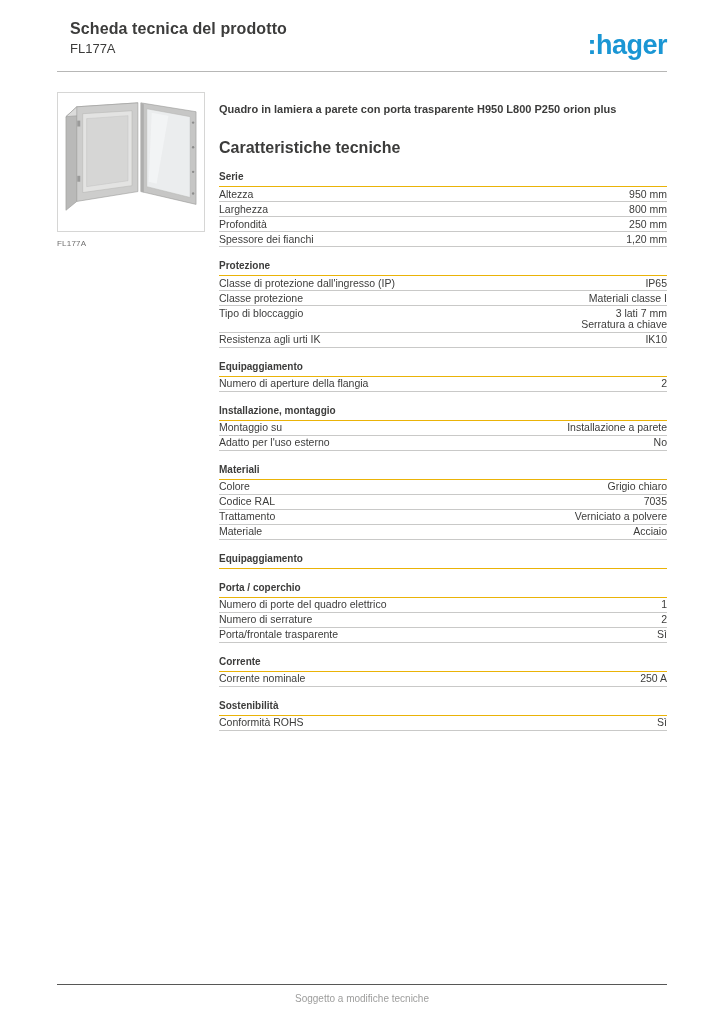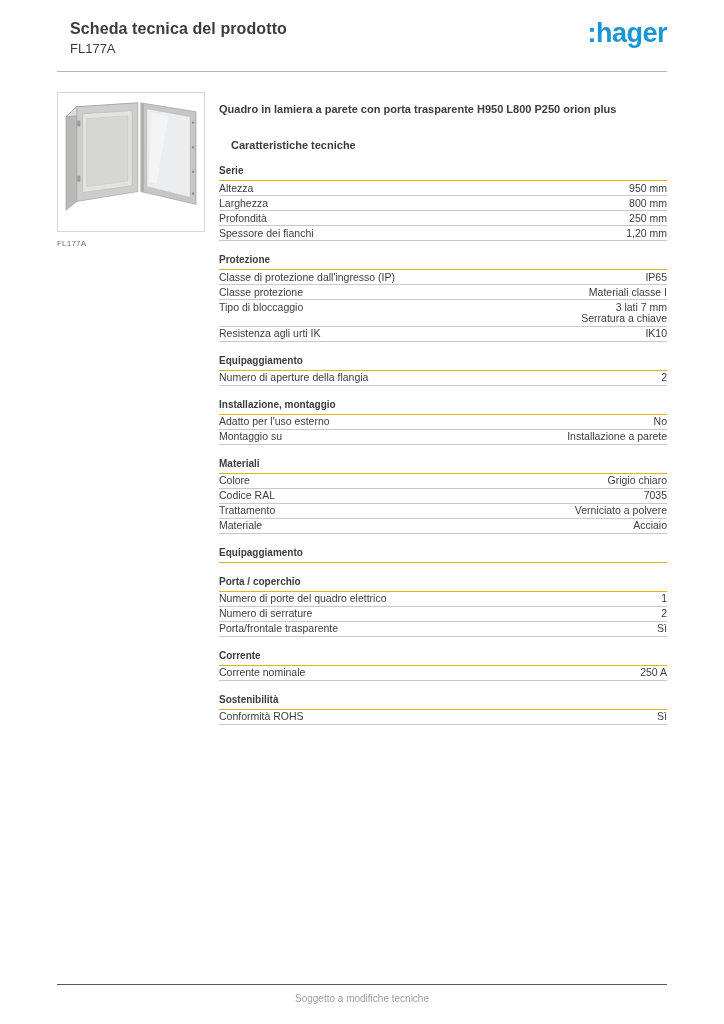--- a/index.html
+++ b/index.html
@@ -31,21 +31,21 @@
   .product-code {
     font-size: 13px;
     color: #3c3c3b;
     margin-top: 3px;
   }
   .logo {
     font-size: 27px;
     font-weight: bold;
     letter-spacing: -0.5px;
     line-height: 1;
-    margin-top: 0;
+    margin-top: 12px;
   }
   .header-rule {
     position: absolute;
     left: 57px; right: 57px; top: 71px;
     border-top: 1px solid #b7b7b6;
   }
 
   
   .image-col {
     position: absolute;
@@ -75,25 +75,24 @@
     width: 448px;
   }
   .description {
     font-size: 11px;
     font-weight: bold;
     line-height: 13px;
     color: #3c3c3b;
     margin-bottom: 23px;
   }
   .characteristics-heading {
-    font-size: 11px;
+    font-size: 16px;
     font-weight: bold;
     color: #3c3c3b;
     margin-bottom: 14px;
-    margin-left: 12px;
   }
   .section { margin-top: 13px; }
   .section:first-child { margin-top: 0; }
   .section-title {
     font-size: 10px;
     font-weight: bold;
     color: #3c3c3b;
     line-height: 12px;
     padding-bottom: 3px;
     border-bottom: 1px solid #eab308;
@@ -223,26 +222,26 @@
         <div class="section">
           <div class="section-title">Equipaggiamento</div>
           <div class="spec-row">
             <span class="label">Numero di aperture della flangia</span>
             <span class="value">2</span>
           </div>
         </div>
         <div class="section">
           <div class="section-title">Installazione, montaggio</div>
           <div class="spec-row">
+            <span class="label">Montaggio su</span>
+            <span class="value">Installazione a parete</span>
+          </div>
+          <div class="spec-row">
             <span class="label">Adatto per l'uso esterno</span>
             <span class="value">No</span>
-          </div>
-          <div class="spec-row">
-            <span class="label">Montaggio su</span>
-            <span class="value">Installazione a parete</span>
           </div>
         </div>
         <div class="section">
           <div class="section-title">Materiali</div>
           <div class="spec-row">
             <span class="label">Colore</span>
             <span class="value">Grigio chiaro</span>
           </div>
           <div class="spec-row">
             <span class="label">Codice RAL</span>

